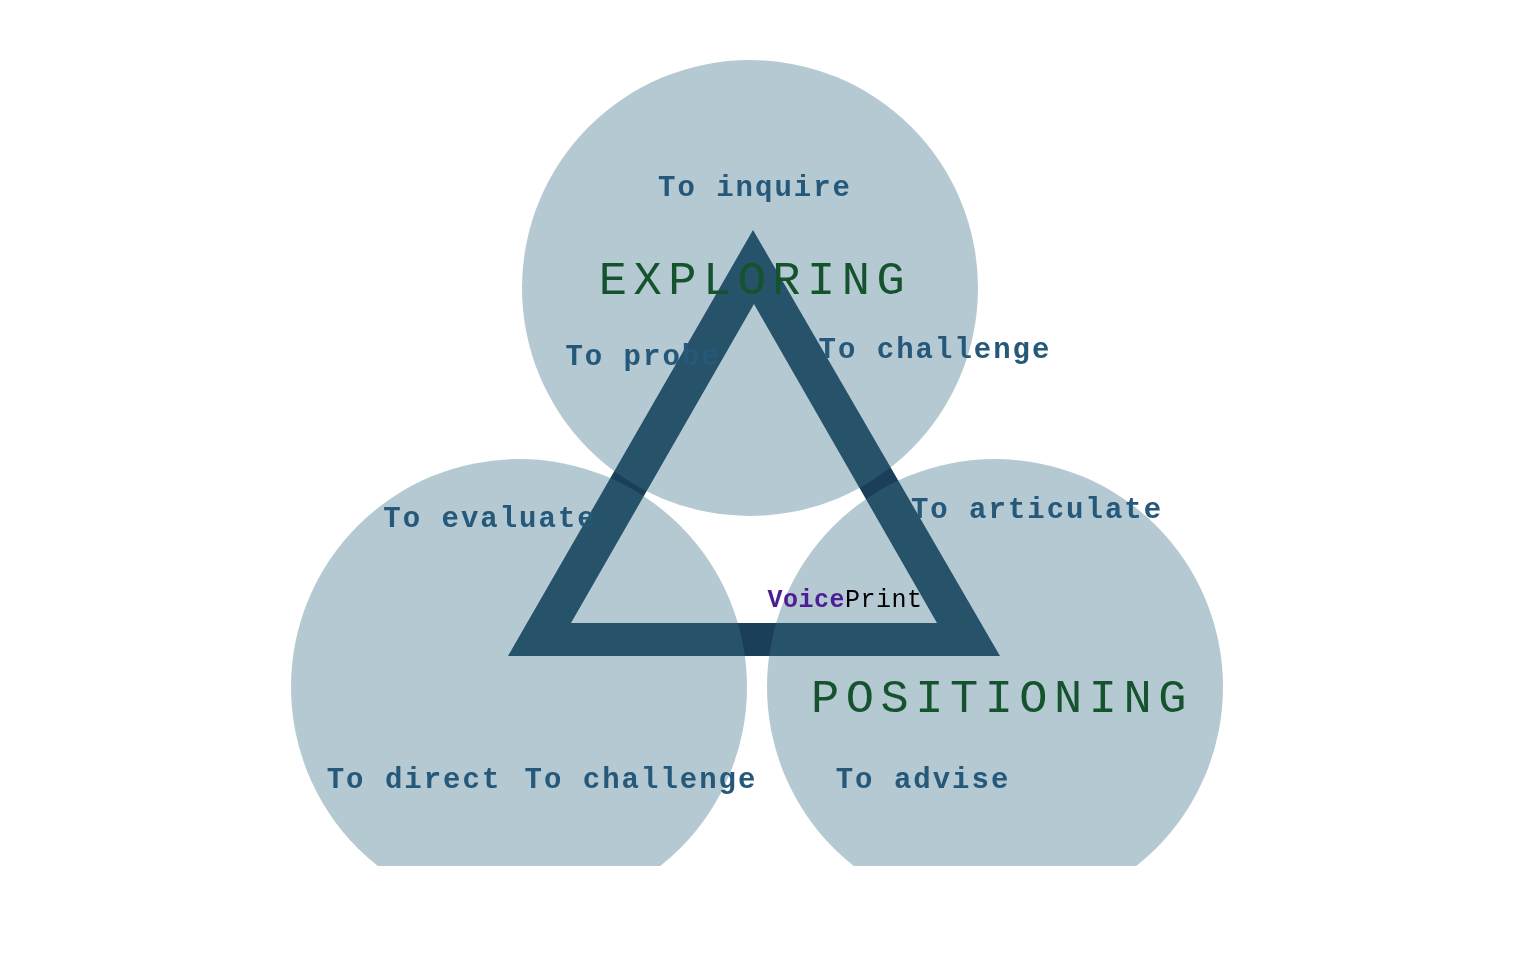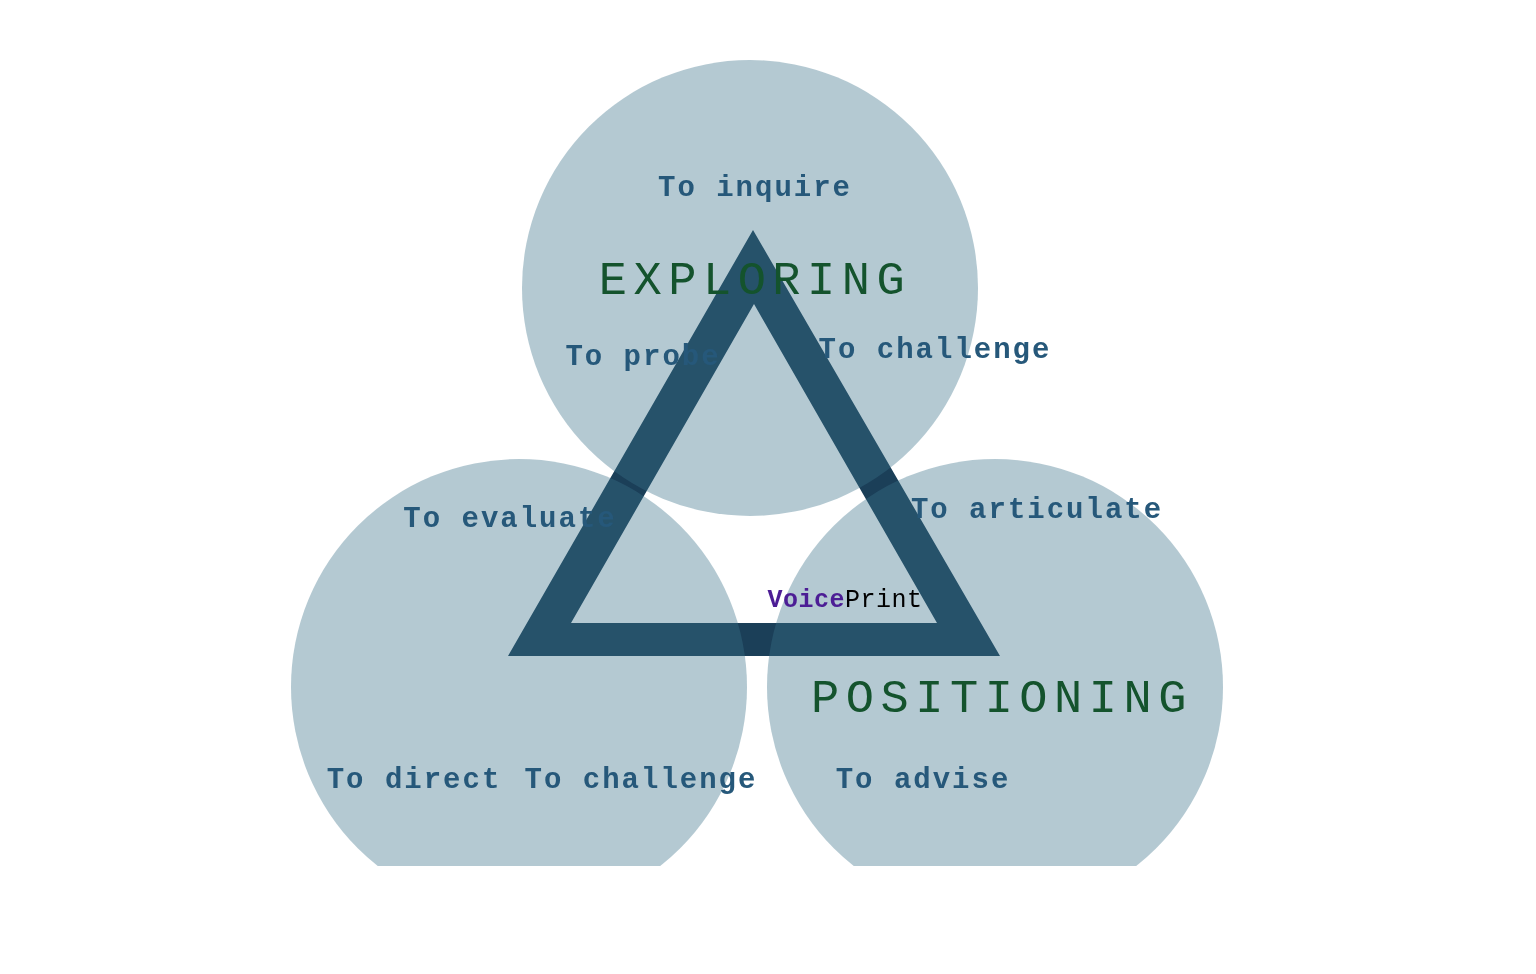--- a/index.html
+++ b/index.html
@@ -48,21 +48,21 @@
     transform: translate(-50%, -50%);
     color: #26587a;
     font-size: 29px;
     font-weight: bold;
     letter-spacing: 2px;
     white-space: nowrap;
   }
   .l-inquire    { left: 755px;  top: 188px; }
   .l-probe      { left: 601px;  top: 357px; margin-left: 42px; }
   .l-diagnose   { left: 935px;  top: 350px; }
-  .l-evaluate   { left: 490px;  top: 519px; margin-left: 20px; }
+  .l-evaluate   { left: 490px;  top: 519px; }
   .l-articulate { left: 1037px; top: 510px; }
   .l-direct     { left: 414px;  top: 780px; text-align: center; }
   .l-challenge  { left: 641px;  top: 780px; }
   .l-advise     { left: 888px;  top: 780px; margin-left: 35px; }
   .l-advocate   { left: 1125px; top: 780px; }
 
   .logo {
     position: absolute;
     left: 845px;
     top: 600px;

